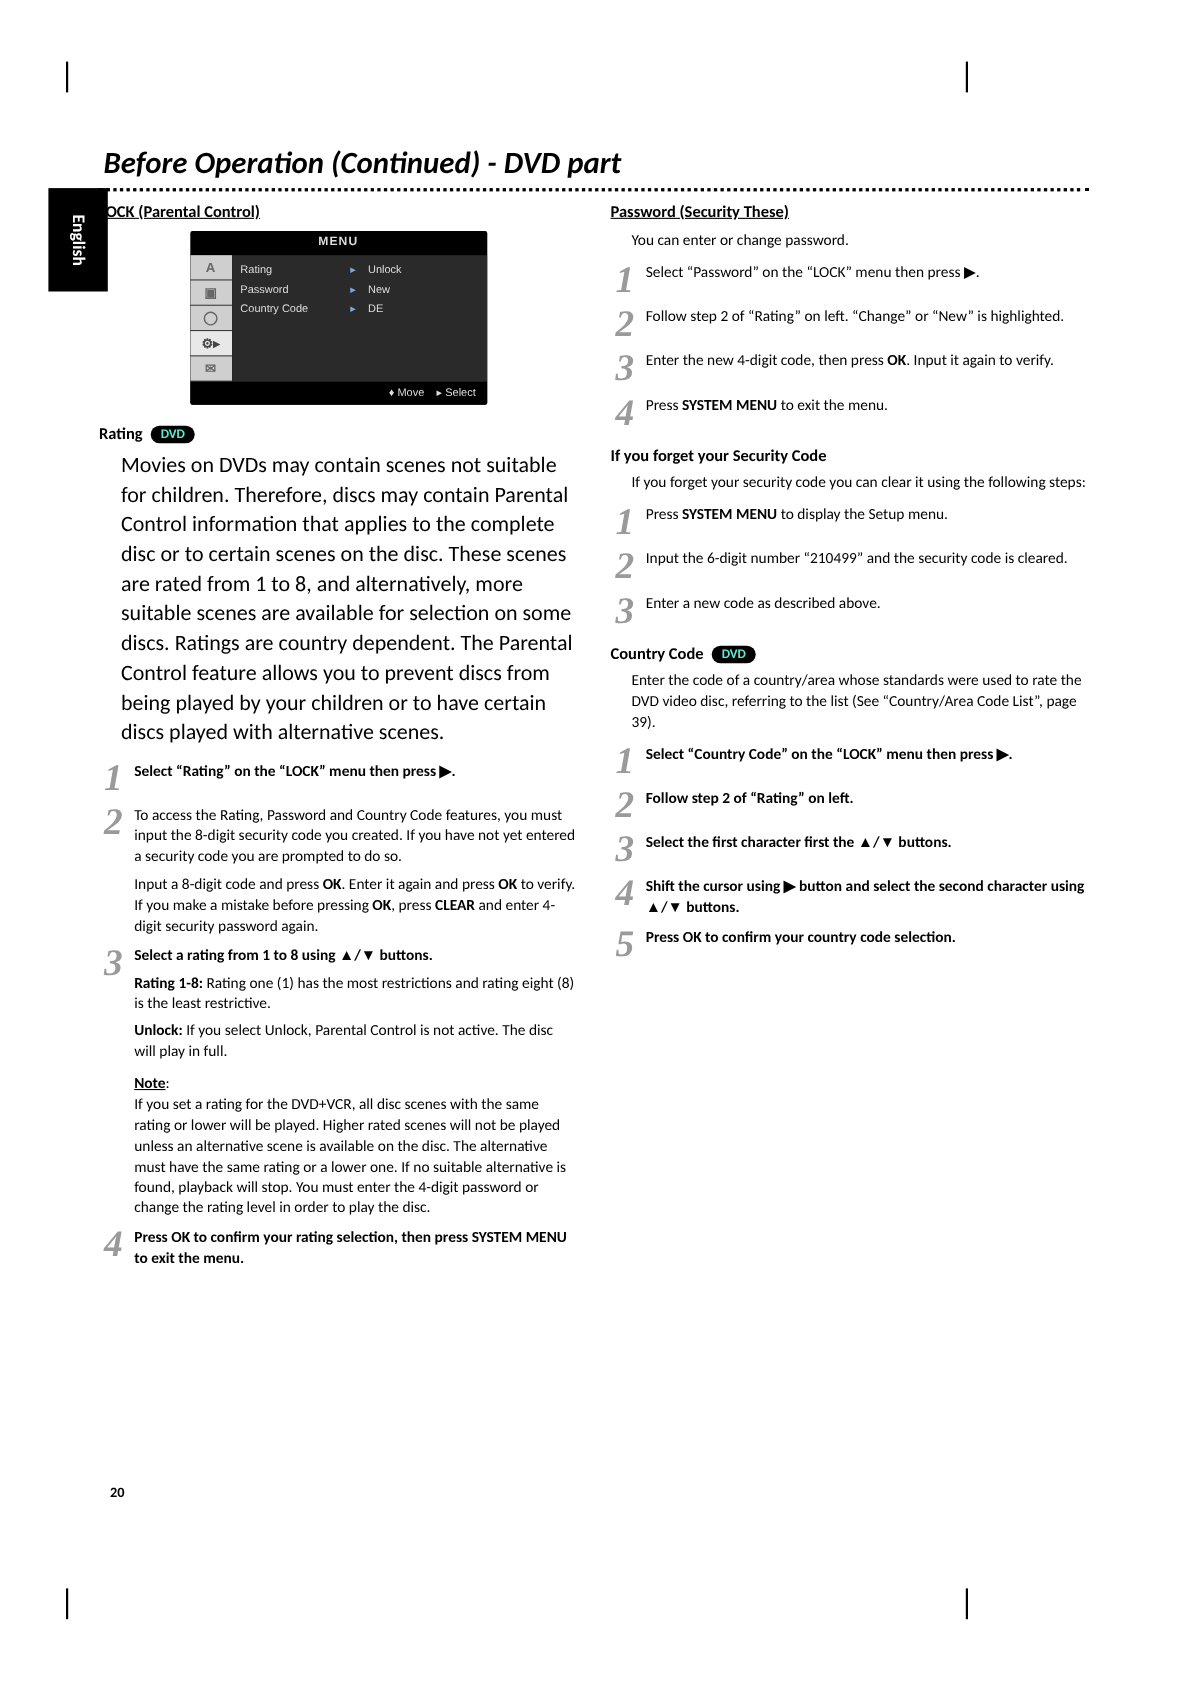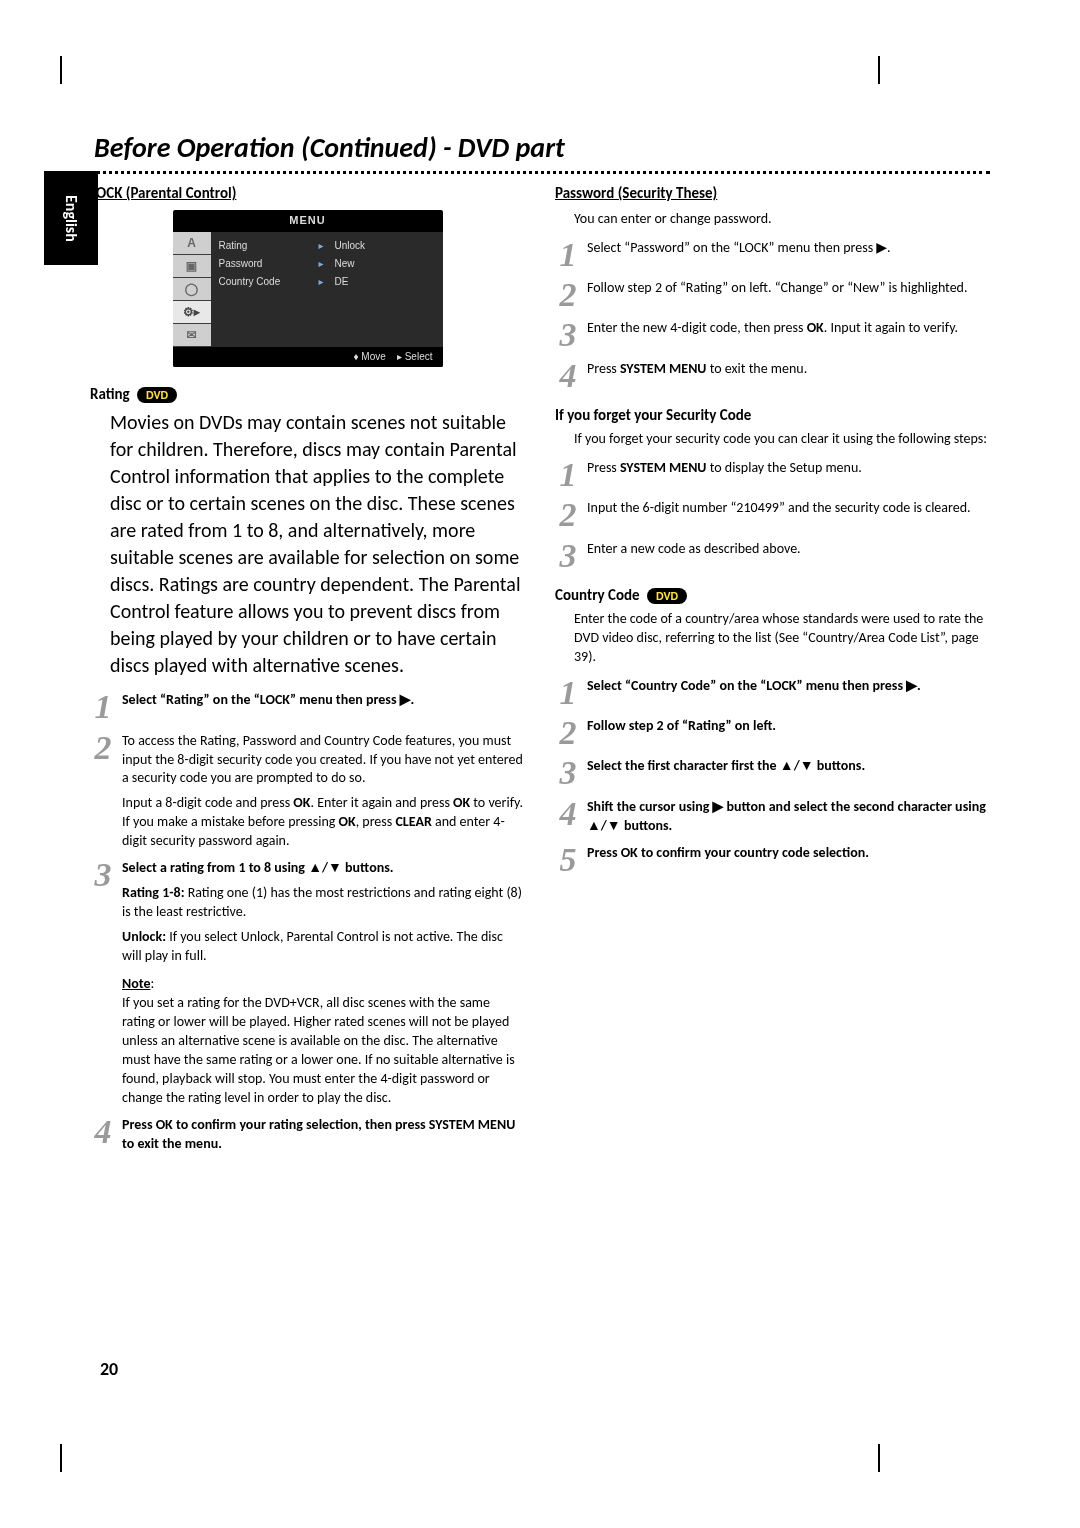--- a/index.html
+++ b/index.html
@@ -134,21 +134,21 @@
   }
 
   .inline-heading {
     font-weight: bold;
     font-size: 15px;
     margin: 8px 0 6px 0;
   }
   .inline-heading .dvd-badge {
     display: inline-block;
     background: #000;
-    color: #fde047;
+    color: #5eead4;
     border-radius: 999px;
     padding: 1px 9px;
     font-size: 12px;
     font-weight: bold;
     vertical-align: middle;
     margin-left: 4px;
   }
 
   .body-para {
     font-size: 20px;
@@ -182,23 +182,23 @@
   .step-text p { margin-bottom: 6px; }
   .step-text p:last-child { margin-bottom: 0; }
 
   .note-label { font-weight: bold; text-decoration: underline; }
 
   .subsection { margin-top: 14px; }
 
   .page-num {
     position: absolute;
     left: 100px;
-    bottom: 148px;
-    font-weight: bold;
-    font-size: 18px;
+    bottom: 163px;
+    font-weight: bold;
+    font-size: 13px;
   }
 
   .tri { font-family: Arial, sans-serif; }
 </style>
 </head>
 <body>
 
 <div class="crop-mark tl-v"></div>
 <div class="crop-mark tr-v"></div>
 <div class="crop-mark bl-v"></div>

